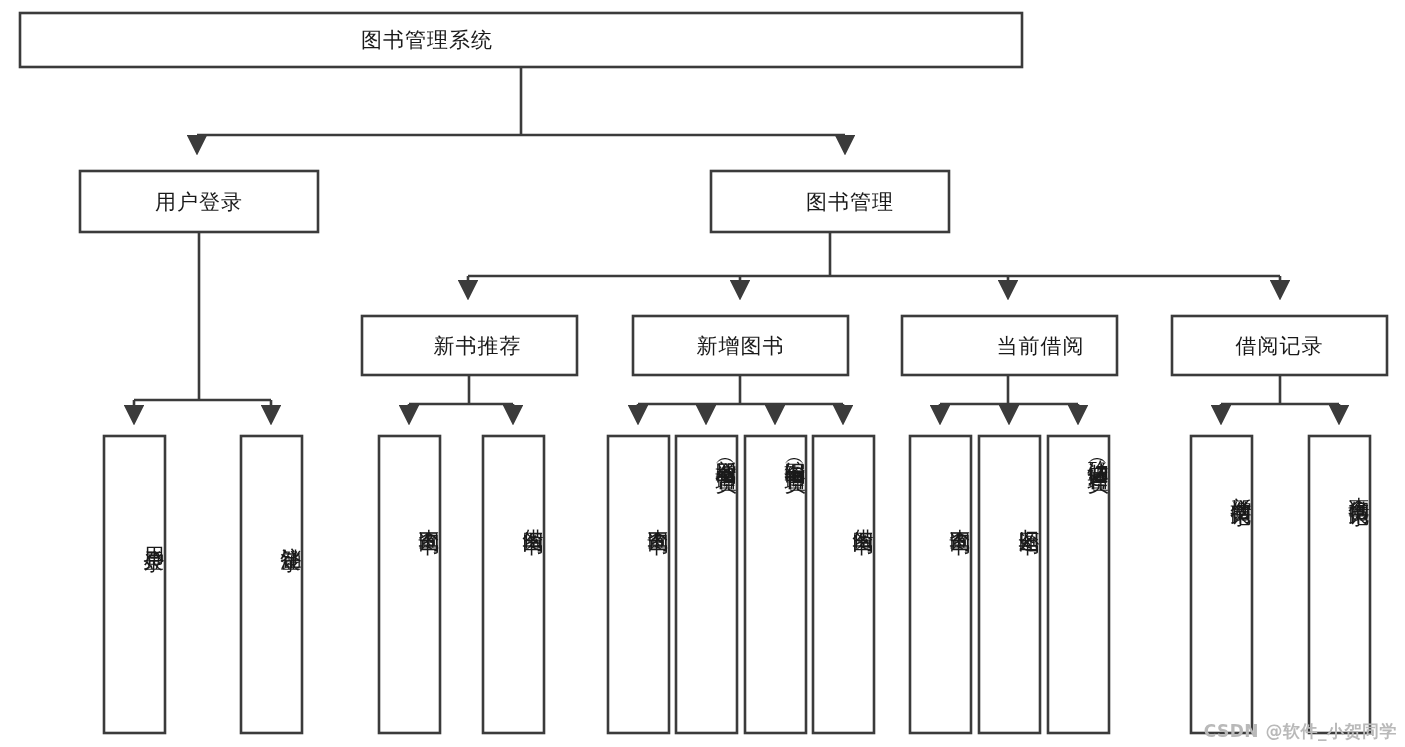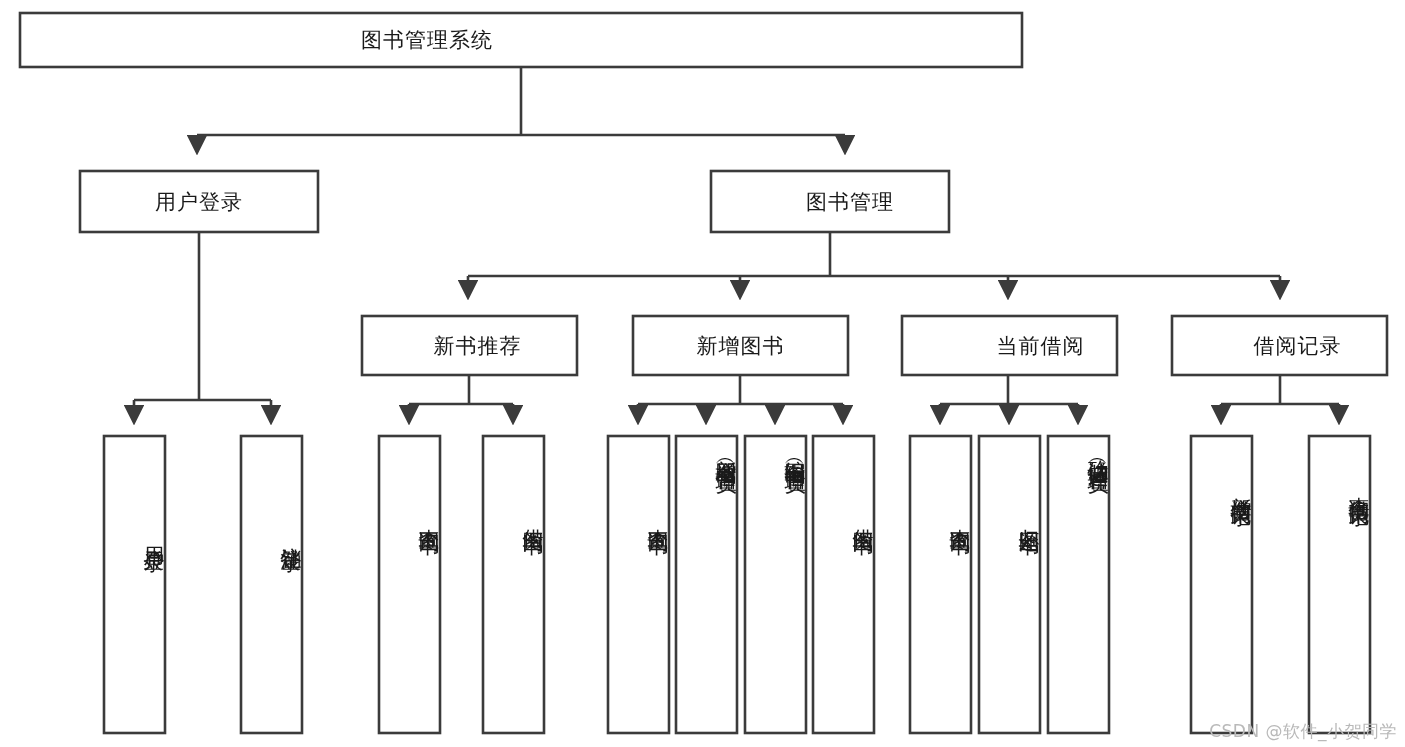--- a/index.html
+++ b/index.html
@@ -44,20 +44,21 @@
   .watermark {
     position: absolute;
     right: 8px;
     bottom: 4px;
     font-family: "DejaVu Sans", "Liberation Sans", sans-serif;
     font-size: 17px;
     color: #b9b9b9;
     letter-spacing: 0.5px;
     white-space: nowrap;
     user-select: none;
+    font-weight: bold;
   }
   .vlabel-holder {
     position: absolute;
     writing-mode: vertical-rl;
     text-orientation: upright;
     font-family: "DejaVu Sans", "Liberation Sans", sans-serif;
     font-size: 21px;
     line-height: 1.06;
     color: #1a1a1a;
     letter-spacing: 2px;
@@ -158,21 +159,21 @@
   </svg>
 
   <div class="hlabel-holder" style="left:20px; top:13px; width:814px; height:54px;">图书管理系统</div>
 
   <div class="hlabel-holder" style="left:80px; top:171px; width:238px; height:61px;">用户登录</div>
   <div class="hlabel-holder" style="left:711px; top:171px; width:238px; height:61px;margin-left:20px;">图书管理</div>
 
   <div class="hlabel-holder" style="left:362px; top:316px; width:215px; height:59px;margin-left:8px;">新书推荐</div>
   <div class="hlabel-holder" style="left:633px; top:316px; width:215px; height:59px;">新增图书</div>
   <div class="hlabel-holder" style="left:922px; top:316px; width:215px; height:59px;margin-left:11px;">当前借阅</div>
-  <div class="hlabel-holder" style="left:1172px; top:316px; width:215px; height:59px;margin-left:18px;">借阅记录</div>
+  <div class="hlabel-holder" style="left:1172px; top:316px; width:215px; height:59px;">借阅记录</div>
 
   <div class="vlabel-holder" style="left:104px; top:530px; width:61px;">用户登录</div>
   <div class="vlabel-holder" style="left:241px; top:530px; width:61px;">注销登录</div>
 
   <div class="vlabel-holder" style="left:379px; top:512px; width:61px;">查询图书</div>
   <div class="vlabel-holder" style="left:483px; top:512px; width:61px;">借阅图书</div>
 
   <div class="vlabel-holder" style="left:608px; top:512px; width:61px;">查询图书</div>
   <div class="vlabel-holder" style="left:676px; top:443px; width:61px;">新增图书（管理员）</div>
   <div class="vlabel-holder" style="left:745px; top:443px; width:61px;">编辑图书（管理员）</div>

